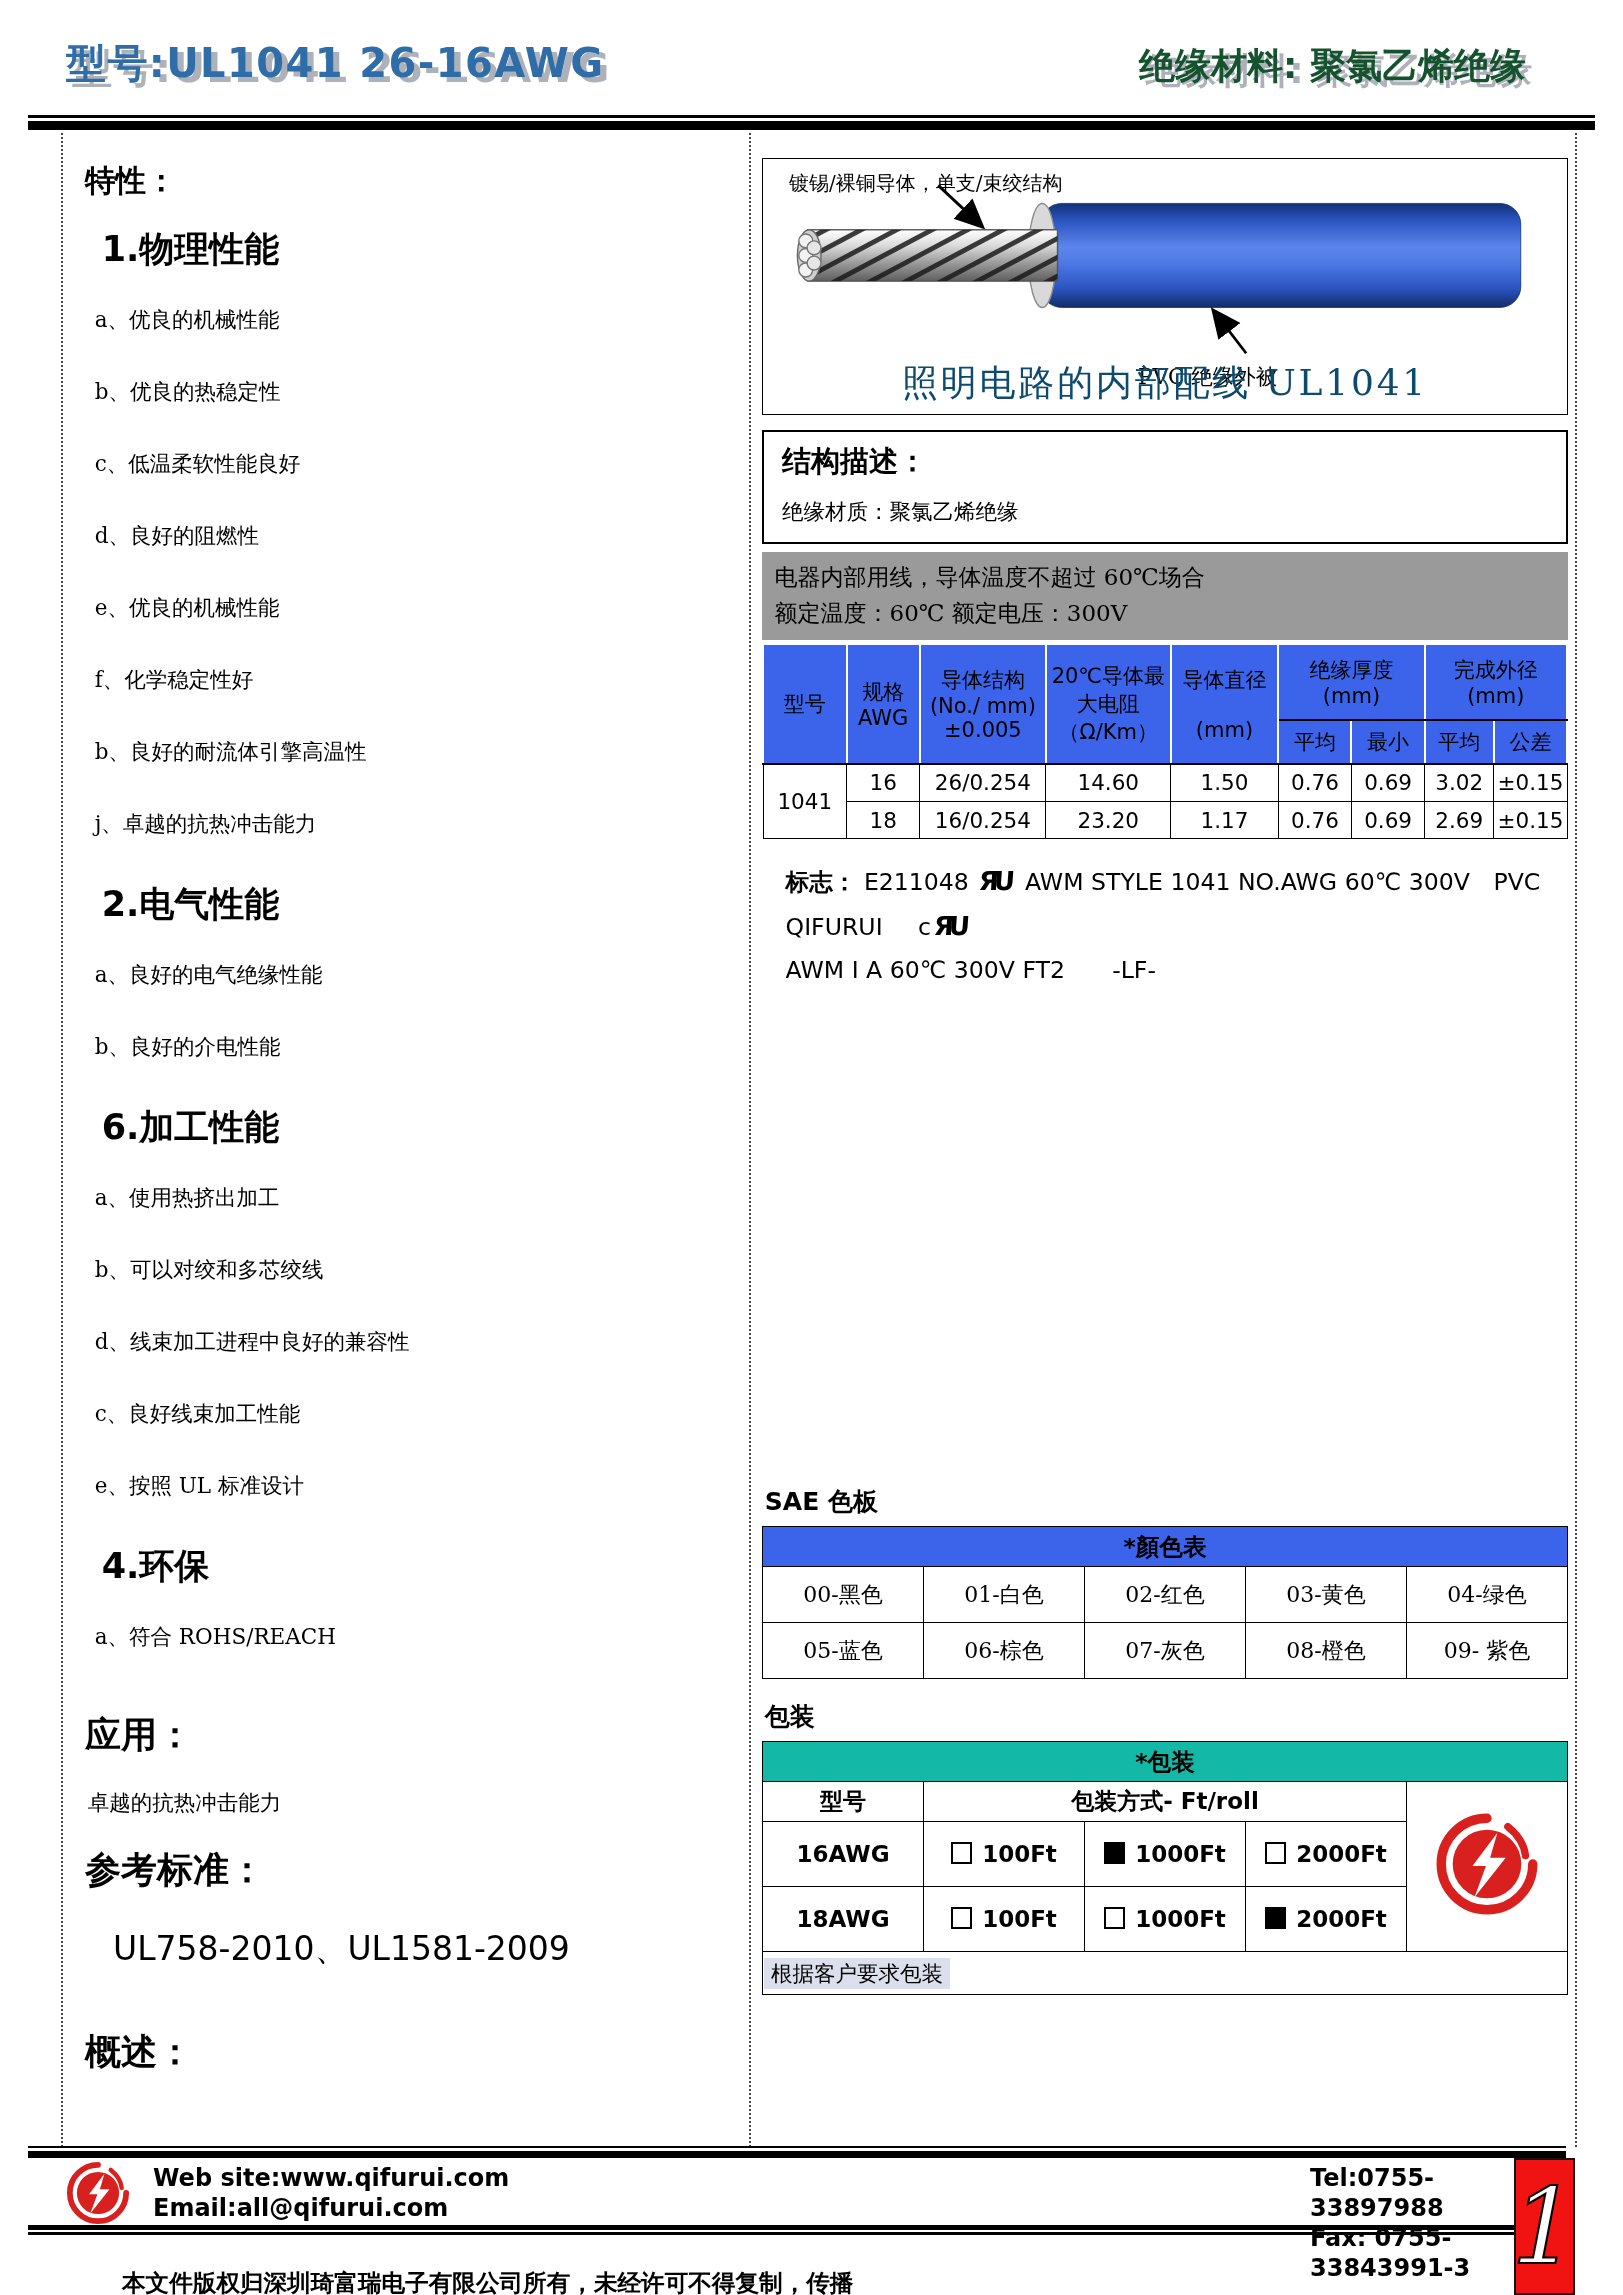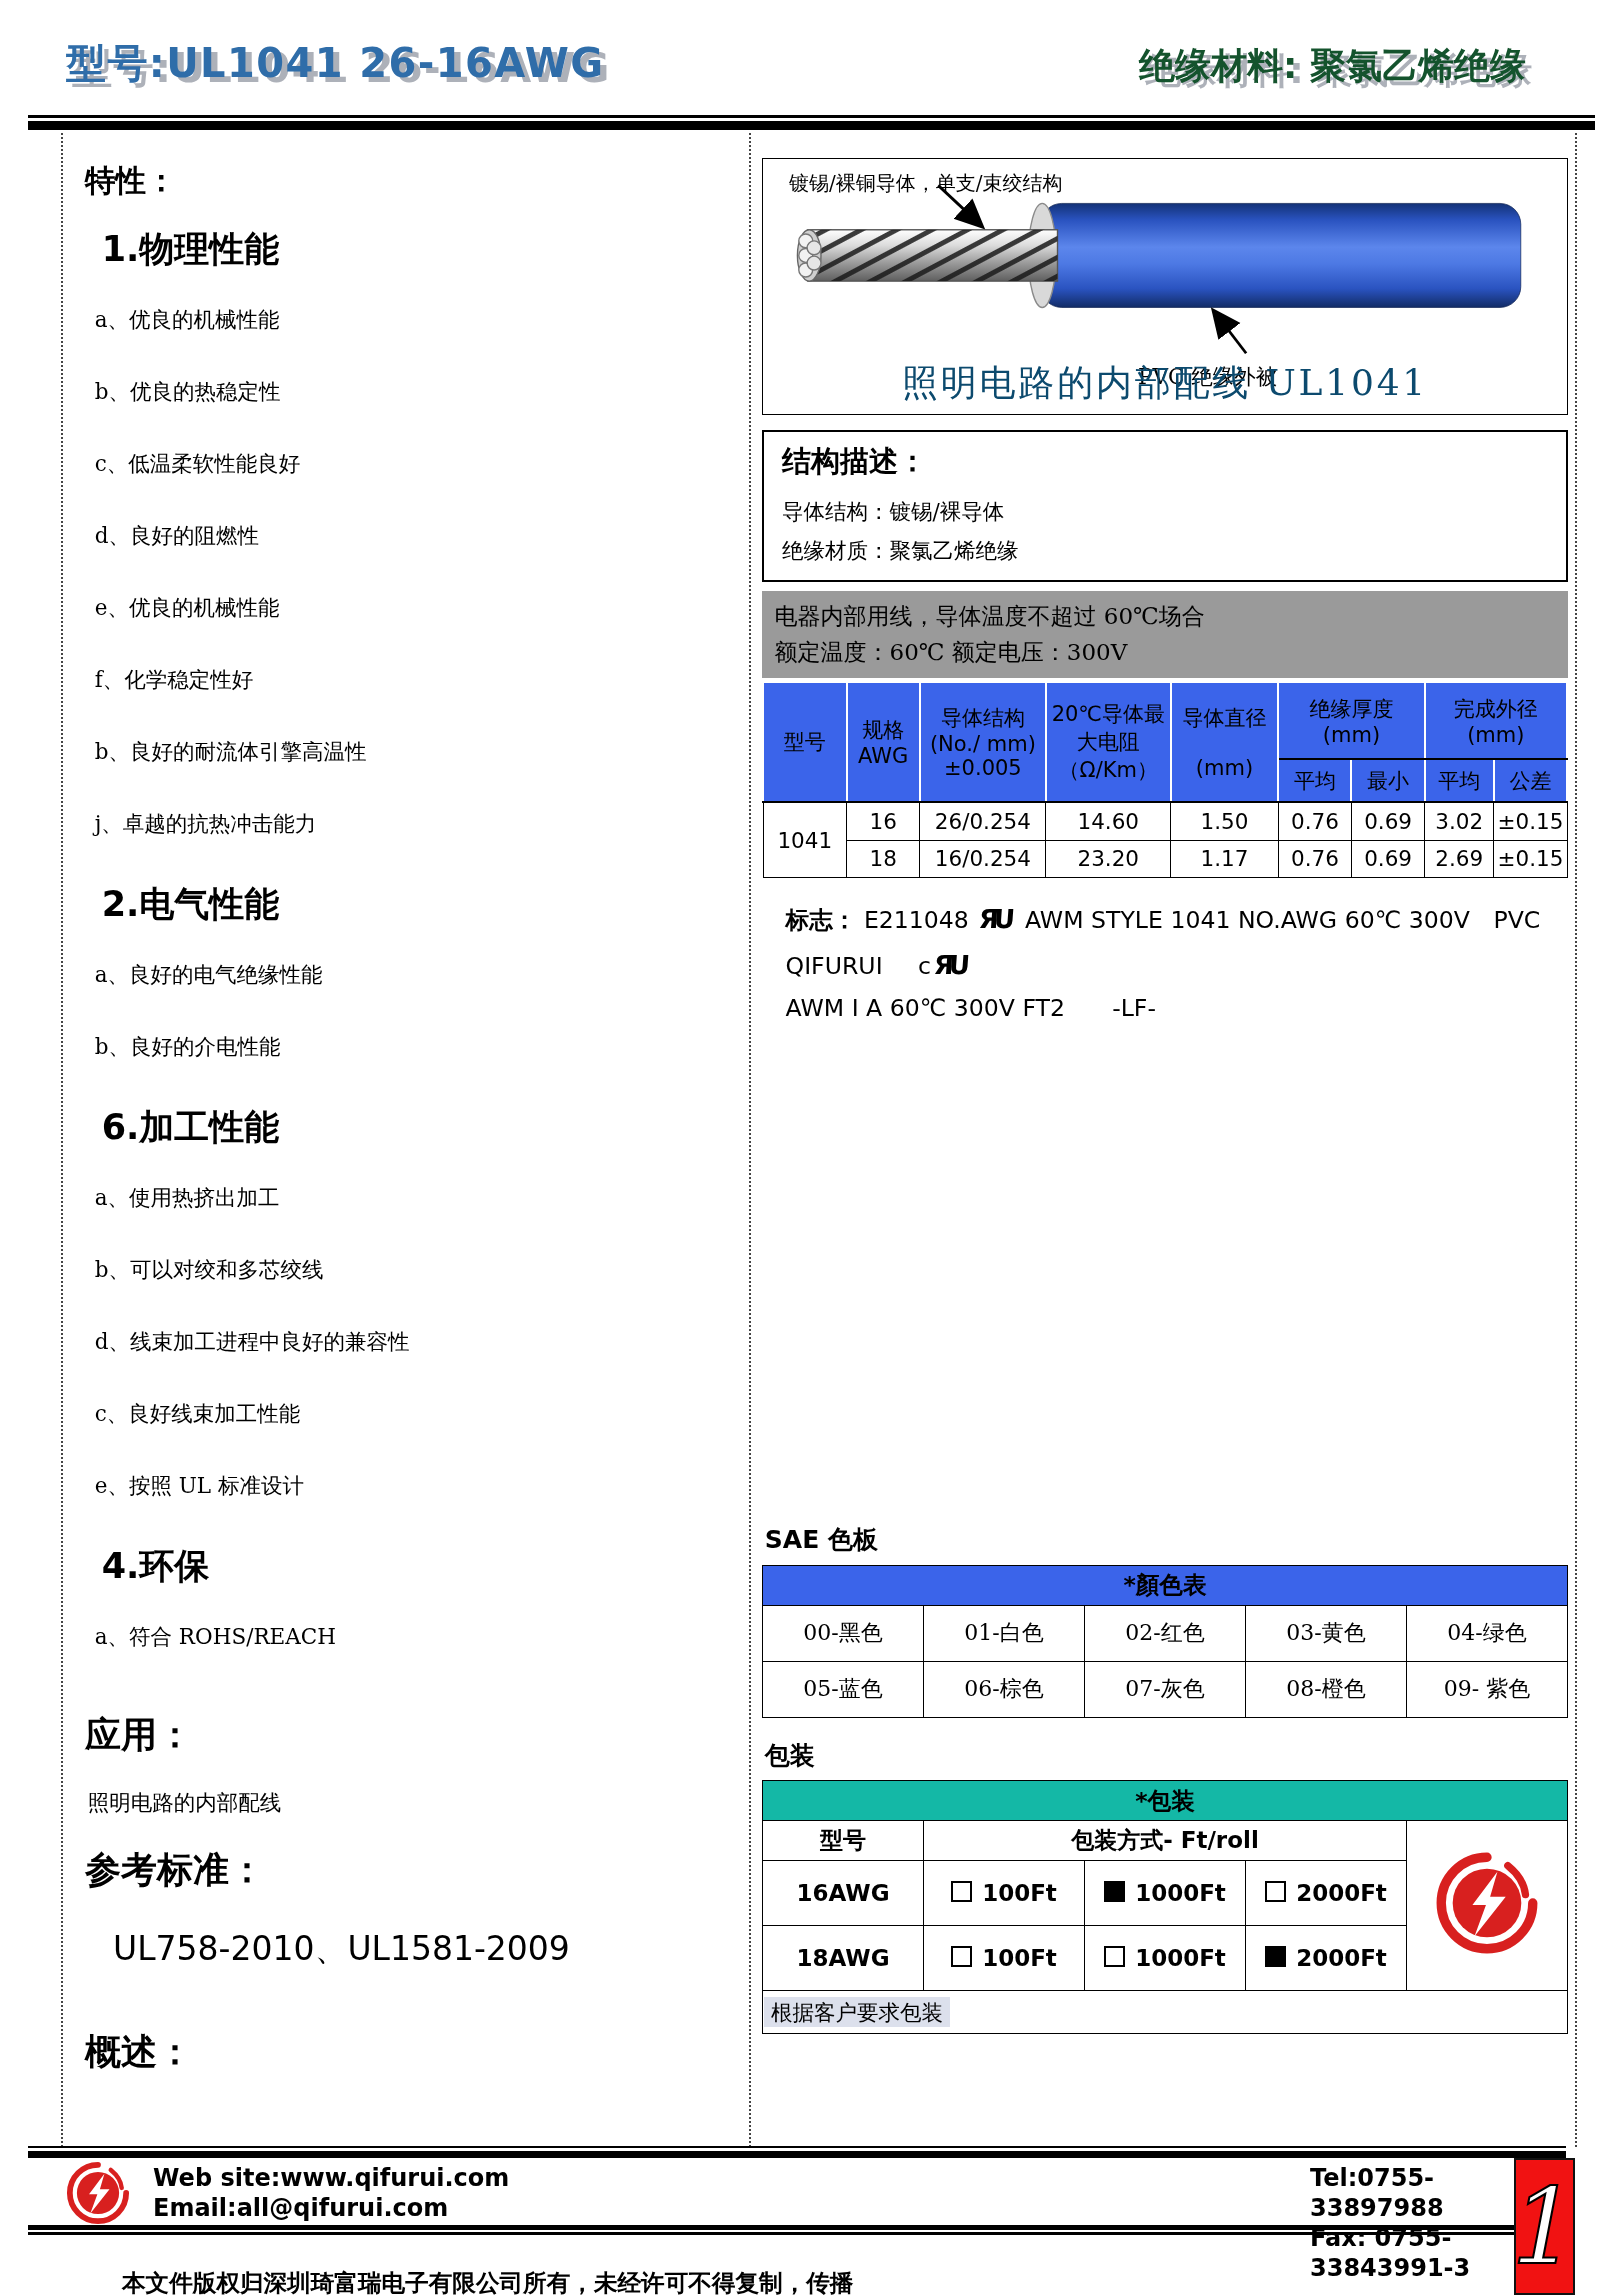--- a/index.html
+++ b/index.html
@@ -143,21 +143,21 @@
       <div class="feat-item serif">a、使用热挤出加工</div>
       <div class="feat-item serif">b、可以对绞和多芯绞线</div>
       <div class="feat-item serif">d、线束加工进程中良好的兼容性</div>
       <div class="feat-item serif">c、良好线束加工性能</div>
       <div class="feat-item serif">e、按照 UL 标准设计</div>
 
       <div class="sec-head">4.环保</div>
       <div class="feat-item serif">a、符合 ROHS/REACH</div>
 
       <div class="big-head">应用：</div>
-      <div class="app-text serif">照明电路的内部配线</div>
+      <div class="app-text serif">卓越的抗热冲击能力</div>
 
       <div class="big-head" style="margin-top:29px;">参考标准：</div>
       <div class="ref-text">UL758-2010、UL1581-2009</div>
 
       <div class="big-head" style="margin-top:56px;">概述：</div>
     </div>
 
     <div class="col-right">
 
       <div class="wire-box">
@@ -201,21 +201,20 @@
 
           <line x1="250" y1="2" x2="312" y2="60" stroke="#000" stroke-width="4" marker-end="url(#ah)"></line>
           <line x1="694" y1="244" x2="648" y2="184" stroke="#000" stroke-width="4" marker-end="url(#ah)"></line>
         </svg>
         <span class="wire-label-pvc serif">PVC  绝缘外被</span>
         <div class="wire-caption serif">照明电路的内部配线  UL1041</div>
       </div>
 
       <div class="struct-box">
         <div class="struct-title">结构描述：</div>
-        <div class="struct-line serif">导体结构：镀锡/裸导体</div>
         <div class="struct-line serif">绝缘材质：聚氯乙烯绝缘</div>
       </div>
 
       <div class="gray-bar">
         <div class="serif">电器内部用线，导体温度不超过 60℃场合</div>
         <div class="serif">额定温度：60℃  额定电压：300V</div>
       </div>
 
       <table class="spec">
         <colgroup>

